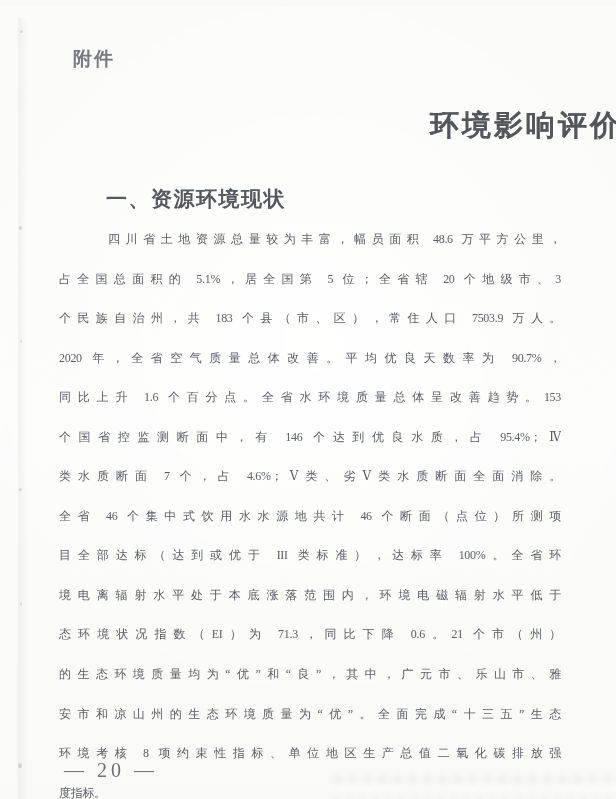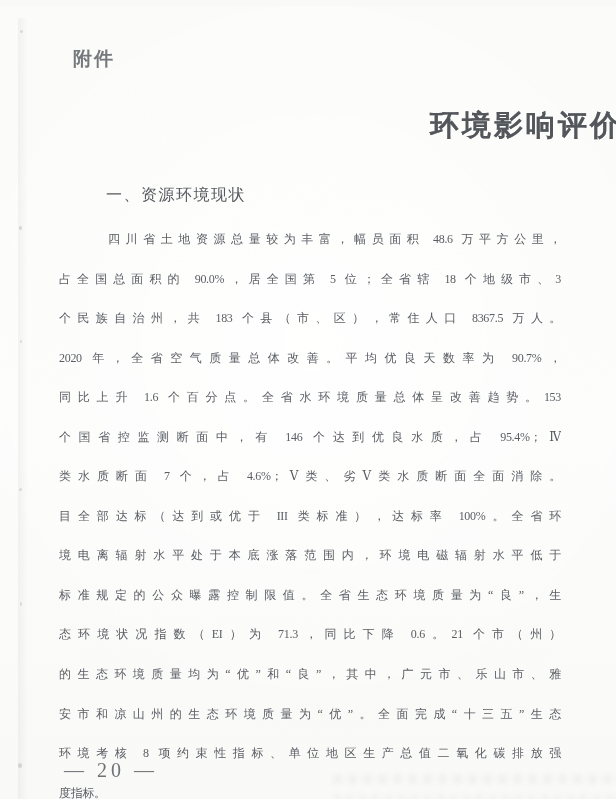--- a/index.html
+++ b/index.html
@@ -30,21 +30,21 @@
   .doc-title{
     position:absolute;left:0;top:88px;width:604px;
     text-align:right;
     font-size:29px;font-weight:bold;color:var(--title-text);
     letter-spacing:3px;
     text-shadow:0 0 .6px rgba(70,72,77,.55);
   }
   .section-heading{
     position:absolute;left:88px;top:167px;
     font-family:"Liberation Sans","DejaVu Sans",sans-serif;
-    font-size:16px;font-weight:normal;color:#55585d;
+    font-size:21px;font-weight:bold;color:#55585d;
     letter-spacing:1.5px;
   }
   .body-block{
     position:absolute;left:35px;top:199px;width:514px;
     font-size:12px;color:var(--body-text);
     letter-spacing:-0.3px;
   }
   .body-line{
     height:33.55px;line-height:33.55px;
     text-align:justify;
@@ -83,29 +83,29 @@
 <body>
 
 <div class="attachment">附件</div>
 
 <h1 class="doc-title">环境影响评价</h1>
 
 <h2 class="section-heading">一、资源环境现状</h2>
 
 <div class="body-block">
     <div class="body-line">四川省土地资源总量较为丰富，幅员面积 48.6 万平方公里，</div>
-    <div class="body-line">占全国总面积的 90.0%，居全国第 5 位；全省辖 18 个地级市、3</div>
-    <div class="body-line">个民族自治州，共 183 个县（市、区），常住人口 8367.5 万人。</div>
+    <div class="body-line">占全国总面积的 5.1%，居全国第 5 位；全省辖 20 个地级市、3</div>
+    <div class="body-line">个民族自治州，共 183 个县（市、区），常住人口 7503.9 万人。</div>
     <div class="body-line">2020 年，全省空气质量总体改善。平均优良天数率为 90.7%，</div>
     <div class="body-line">同比上升 1.6 个百分点。全省水环境质量总体呈改善趋势。153</div>
     <div class="body-line">个国省控监测断面中，有 146 个达到优良水质，占 95.4%；Ⅳ</div>
     <div class="body-line">类水质断面 7 个，占 4.6%；Ⅴ类、劣Ⅴ类水质断面全面消除。</div>
+    <div class="body-line">全省 46 个集中式饮用水水源地共计 46 个断面（点位）所测项</div>
     <div class="body-line">目全部达标（达到或优于 III 类标准），达标率 100%。全省环</div>
     <div class="body-line">境电离辐射水平处于本底涨落范围内，环境电磁辐射水平低于</div>
-    <div class="body-line">标准规定的公众曝露控制限值。全省生态环境质量为“良”，生</div>
     <div class="body-line">态环境状况指数（EI）为 71.3，同比下降 0.6。21 个市（州）</div>
     <div class="body-line">的生态环境质量均为“优”和“良”，其中，广元市、乐山市、雅</div>
     <div class="body-line">安市和凉山州的生态环境质量为“优”。全面完成“十三五”生态</div>
     <div class="body-line">环境考核 8 项约束性指标、单位地区生产总值二氧化碳排放强</div>
     <div class="body-line">度指标。</div>
   </div>
 
 <div class="page-number">— 20 —</div>
 
 <div class="edge-shade"></div>

